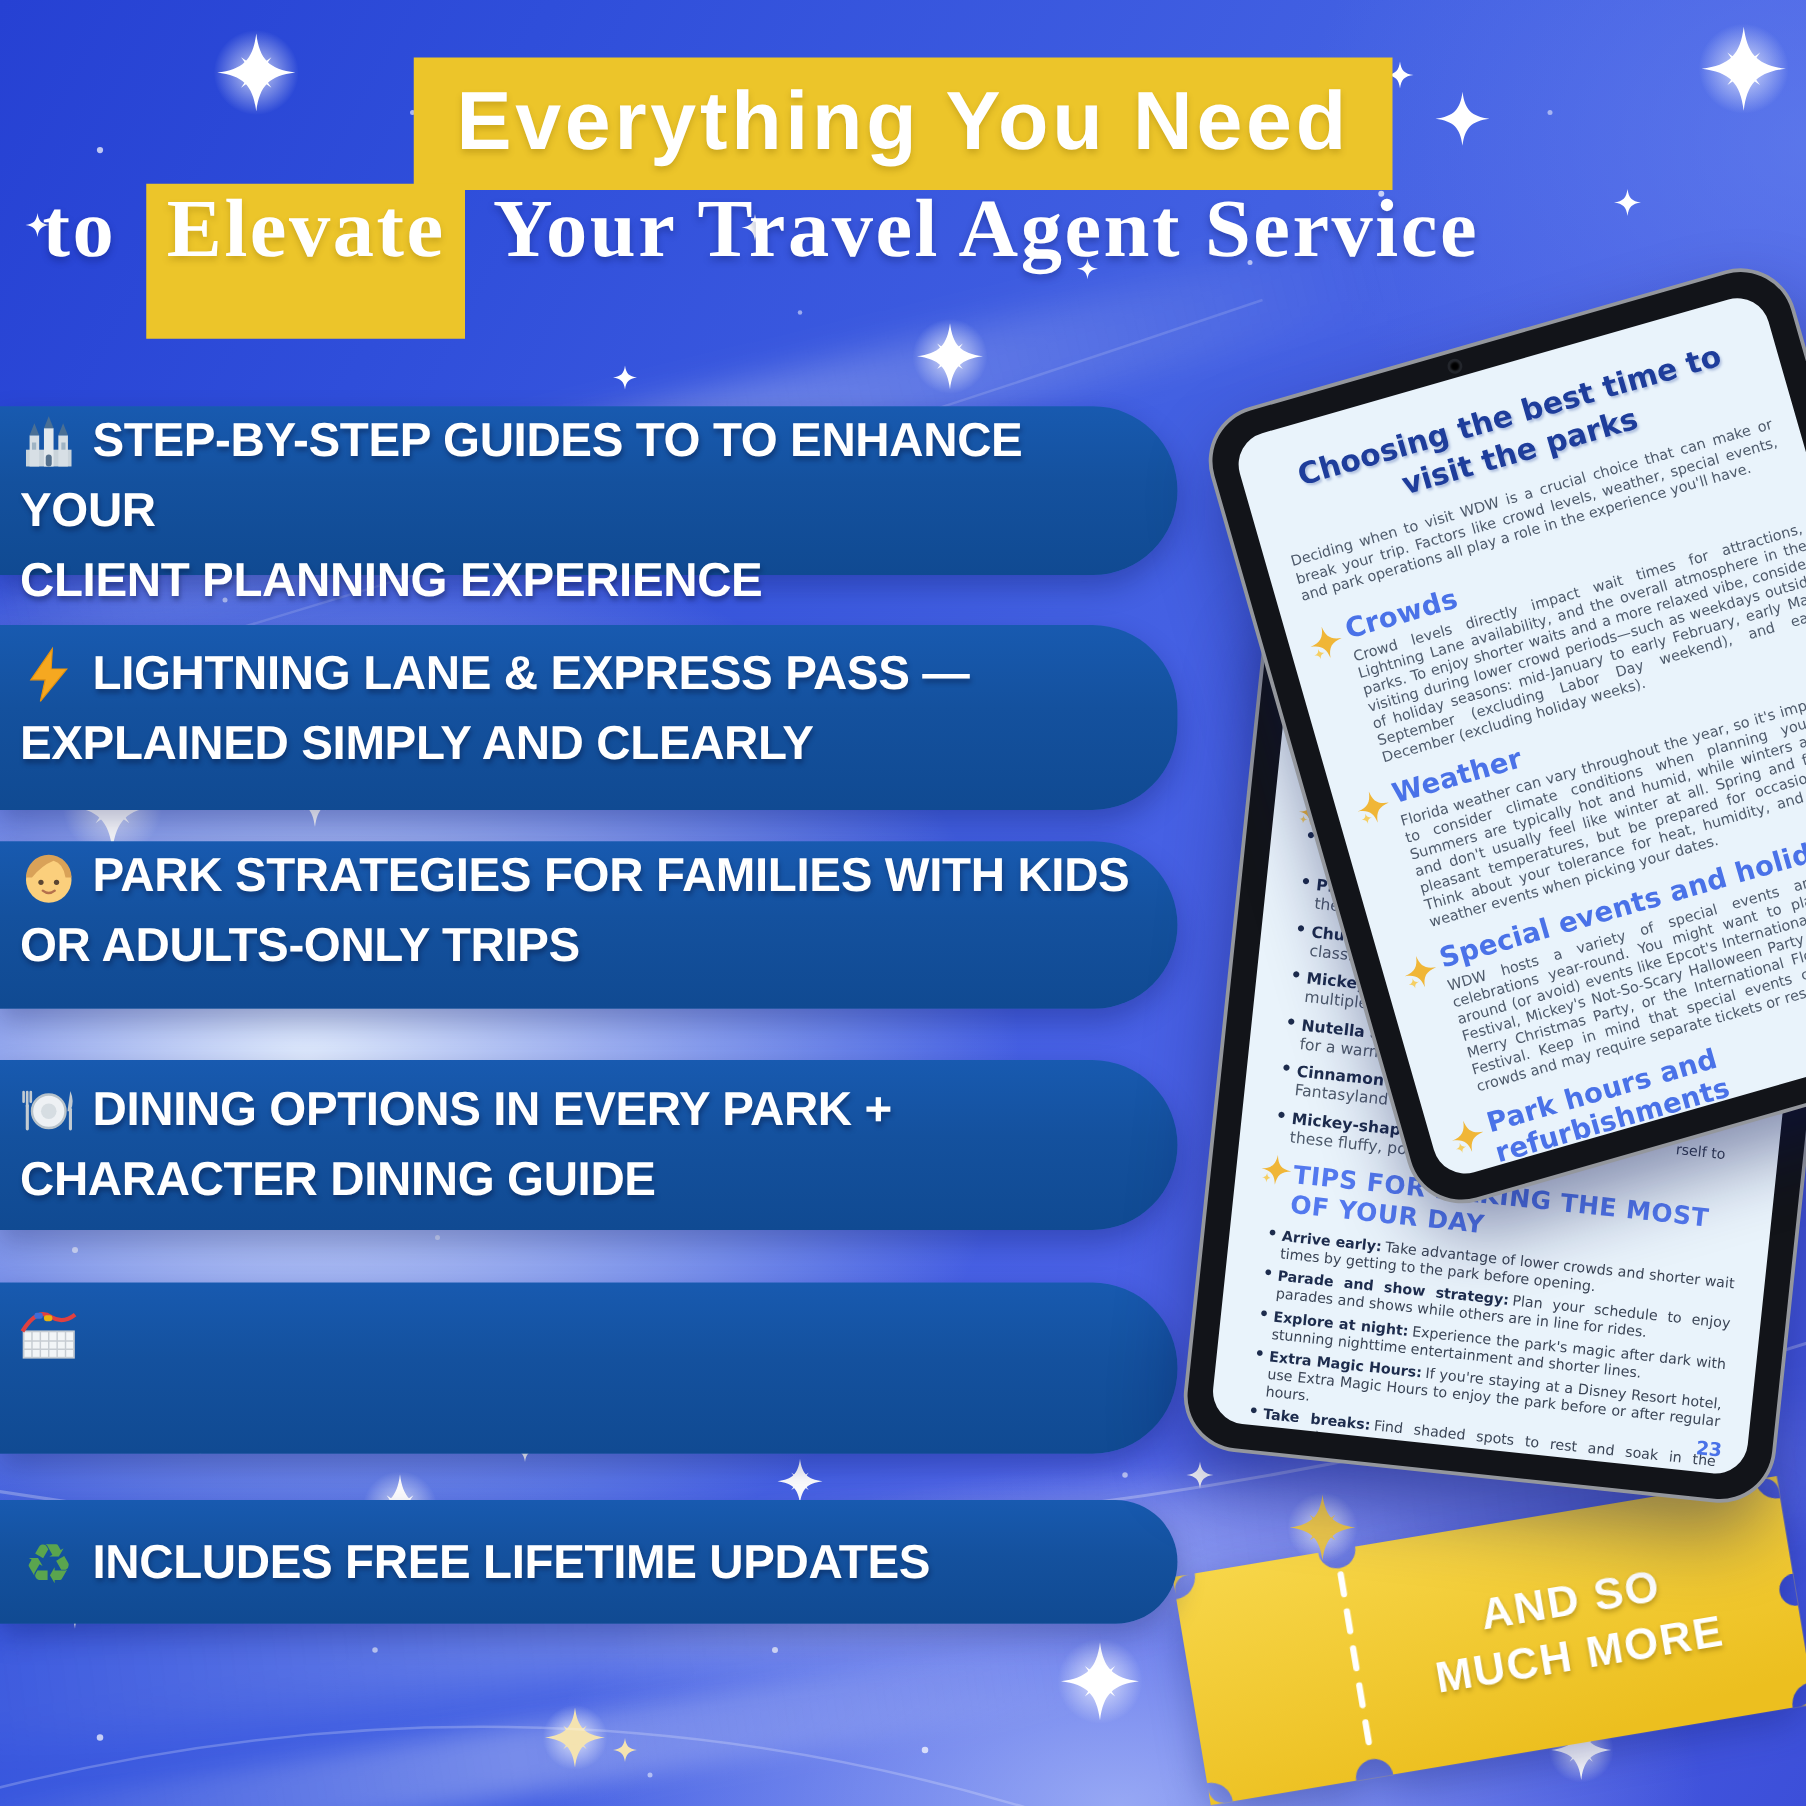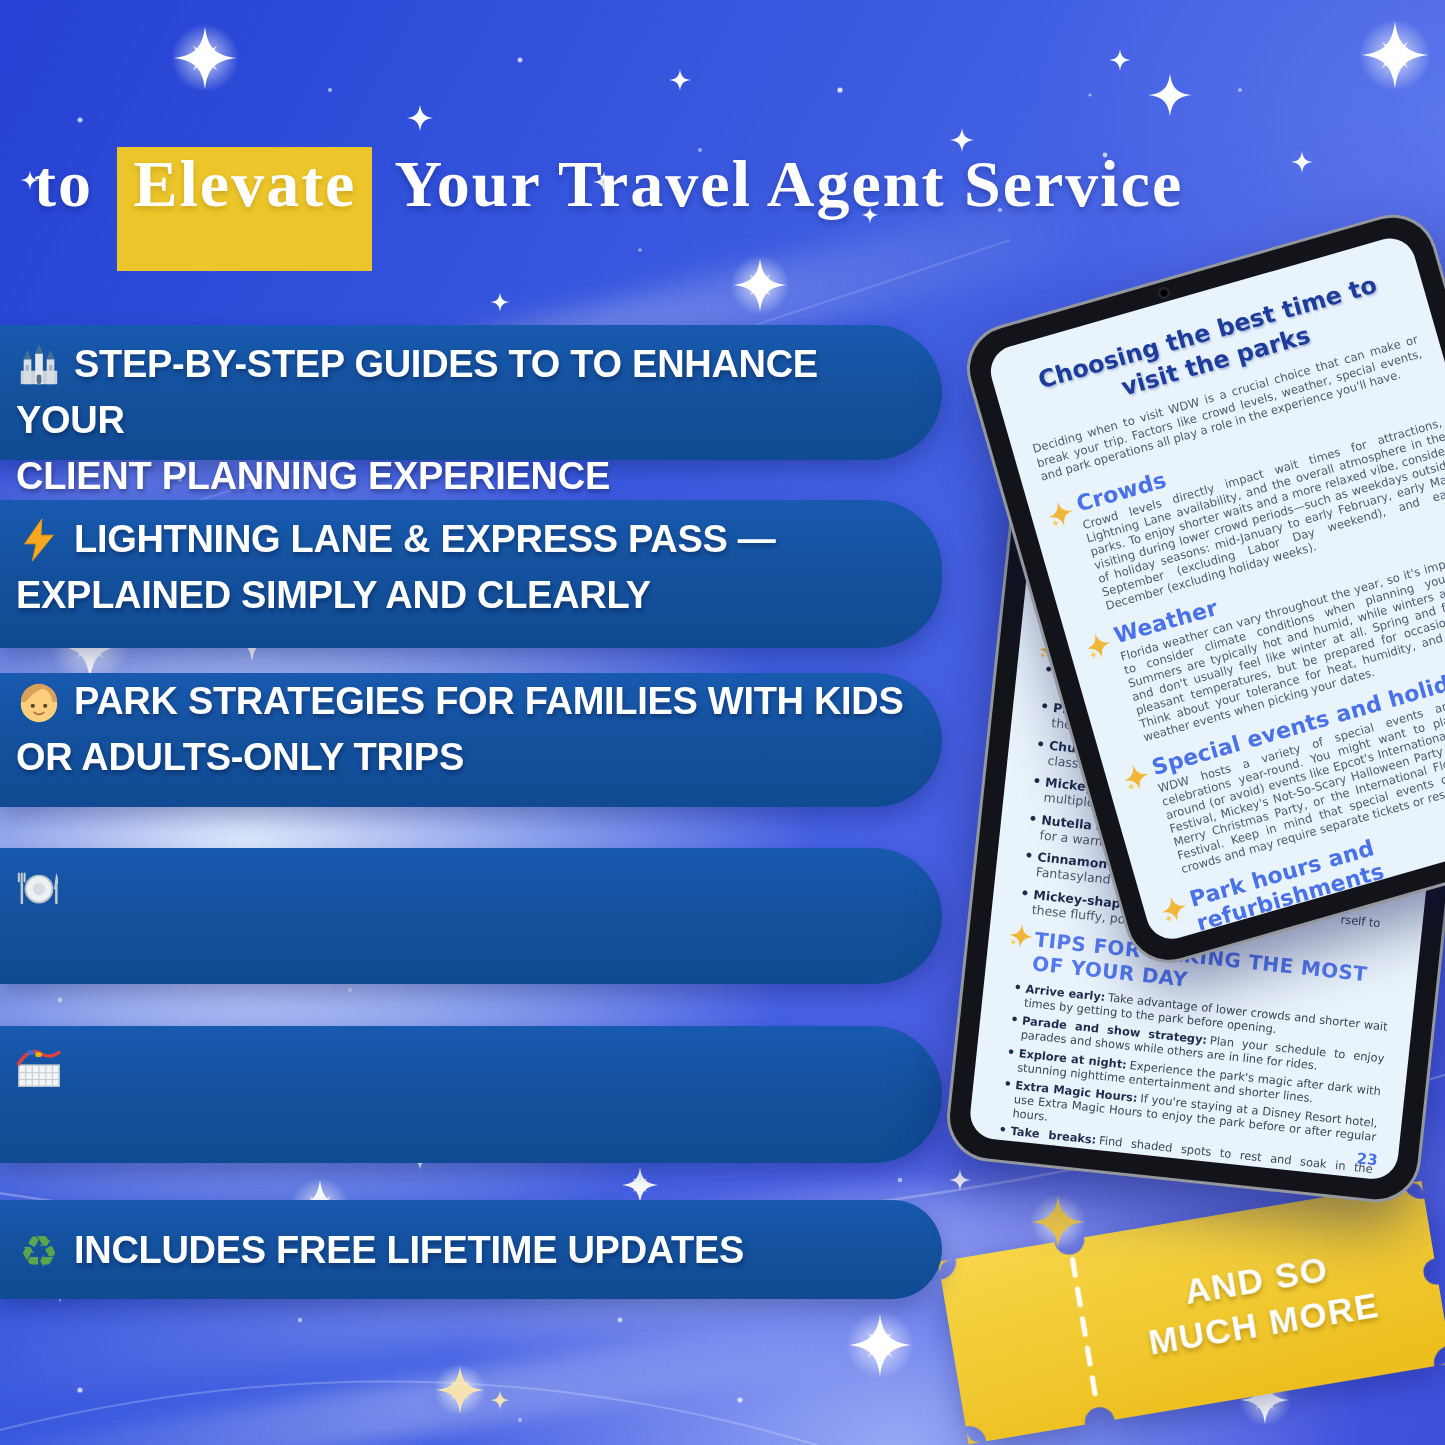--- a/index.html
+++ b/index.html
@@ -36,21 +36,21 @@
     background:linear-gradient(180deg,#185ab0 0%,#14519e 45%,#104a92 100%);
     border-radius:0 68px 68px 0;box-shadow:0 10px 22px rgba(10,20,90,.30);
     padding:0 20px 0 16px;box-sizing:border-box;}
   .pill .picon{float:left;width:46px;height:46px;margin:6px 12px 0 0;}
   .pill .picon svg{width:100%;height:100%;display:block;}
   .picon.recycle{font-family:"DejaVu Sans",sans-serif;font-size:44px;line-height:48px;
     color:#5aa54e;text-align:center;}
   .pill .ptext{white-space:pre-line;color:#fff;font-family:"Liberation Sans",sans-serif;
     font-weight:bold;font-size:38px;line-height:56px;letter-spacing:-.3px;
     text-shadow:1px 3px 4px rgba(0,10,40,.35);}
-  .p1{top:325px;height:135px;padding-top:11px;}
+  .p1{top:325px;height:135px;}
   .p2{top:500px;height:148px;padding-top:11px;}
   .p3{top:673px;height:134px;}
   .p4{top:848px;height:136px;padding-top:12px;}
   .p5{top:1026px;height:137px;padding-top:12px;}
   .p6{top:1200px;height:99px;padding-top:22px;}
 
   
   .tablet{position:absolute;background:#121419;border-radius:42px;transform-origin:0 0;
     box-shadow:0 0 0 3px #94979d,0 28px 60px rgba(8,16,80,.45);}
   .tablet .screen{position:absolute;inset:20px;background:#e9f3fb;border-radius:26px;overflow:hidden;}
@@ -202,20 +202,23 @@
       <circle cx="980" cy="1420" r="2.2" opacity=".6"></circle>
         <circle cx="520" cy="1420" r="2" opacity=".5"></circle>
       <circle cx="1090" cy="95" r="1.6" opacity=".5"></circle>
         <circle cx="640" cy="250" r="1.8" opacity=".5"></circle>
     </g>
     <path d="M-20,1190 Q700,1310 1460,1070" stroke="#ffffff" stroke-width="2.5" fill="none" opacity=".28"></path>
     <path d="M-20,1435 Q420,1320 840,1452" stroke="#ffffff" stroke-width="2" fill="none" opacity=".22"></path>
     <path d="M-20,565 Q480,420 1010,240" stroke="#ffffff" stroke-width="2" fill="none" opacity=".14"></path>
   </svg>
 
+  <div class="hero-l1">
+    <span class="hl">Everything You Need</span>
+  </div>
   <div class="hero-l2"><span>to </span><span class="hl2">Elevate</span><span> Your Travel Agent Service</span></div>
 
   <div class="pill p1">
     <span class="picon">
       <svg viewBox="0 0 48 48">
         <rect x="5" y="30" width="38" height="14" fill="#c9d3da"></rect>
         <rect x="8" y="18" width="8" height="26" fill="#d7dfe5"></rect>
         <rect x="32" y="18" width="8" height="26" fill="#d7dfe5"></rect>
         <rect x="20" y="12" width="8" height="32" fill="#e2e8ec"></rect>
         <polygon points="8,18 12,8 16,18" fill="#4a6f94"></polygon>
@@ -258,20 +261,22 @@
     <span class="picon">
       <svg viewBox="0 0 48 48">
         <circle cx="24" cy="24" r="14" fill="#eef1f4" stroke="#b9c3ca" stroke-width="2"></circle>
         <circle cx="24" cy="24" r="6.5" fill="#d6dde2"></circle>
         <path d="M6,8 V20 M3,8 V16 M9,8 V16" stroke="#c3cbd2" stroke-width="2.2" fill="none" stroke-linecap="round"></path>
         <rect x="4.8" y="18" width="2.6" height="22" rx="1.3" fill="#c3cbd2"></rect>
         <path d="M42,7 q4,9 0,17 l-2.4,0 z" fill="#c3cbd2"></path>
         <rect x="40.8" y="21" width="2.6" height="19" rx="1.3" fill="#c3cbd2"></rect>
       </svg>
     </span>
+    <span class="ptext">DINING OPTIONS IN EVERY PARK +
+CHARACTER DINING GUIDE</span>
   </div>
 
   <div class="pill p5">
     <span class="picon">
       <svg viewBox="0 0 48 48">
         <rect x="3" y="22" width="42" height="22" fill="#f2f5f7" stroke="#c6ccd2" stroke-width="1.5"></rect>
         <path d="M3,30 H45 M3,37 H45 M10,22 V44 M17,22 V44 M24,22 V44 M31,22 V44 M38,22 V44" stroke="#c6ccd2" stroke-width="1.2"></path>
         <path d="M2,22 Q14,2 26,10 Q36,16 46,8" stroke="#e04040" stroke-width="3.5" fill="none"></path>
         <rect x="12" y="6.5" width="7" height="5" rx="2" fill="#3d6cd8"></rect>
         <rect x="20" y="8.5" width="7" height="5" rx="2" fill="#e8b40e"></rect>

